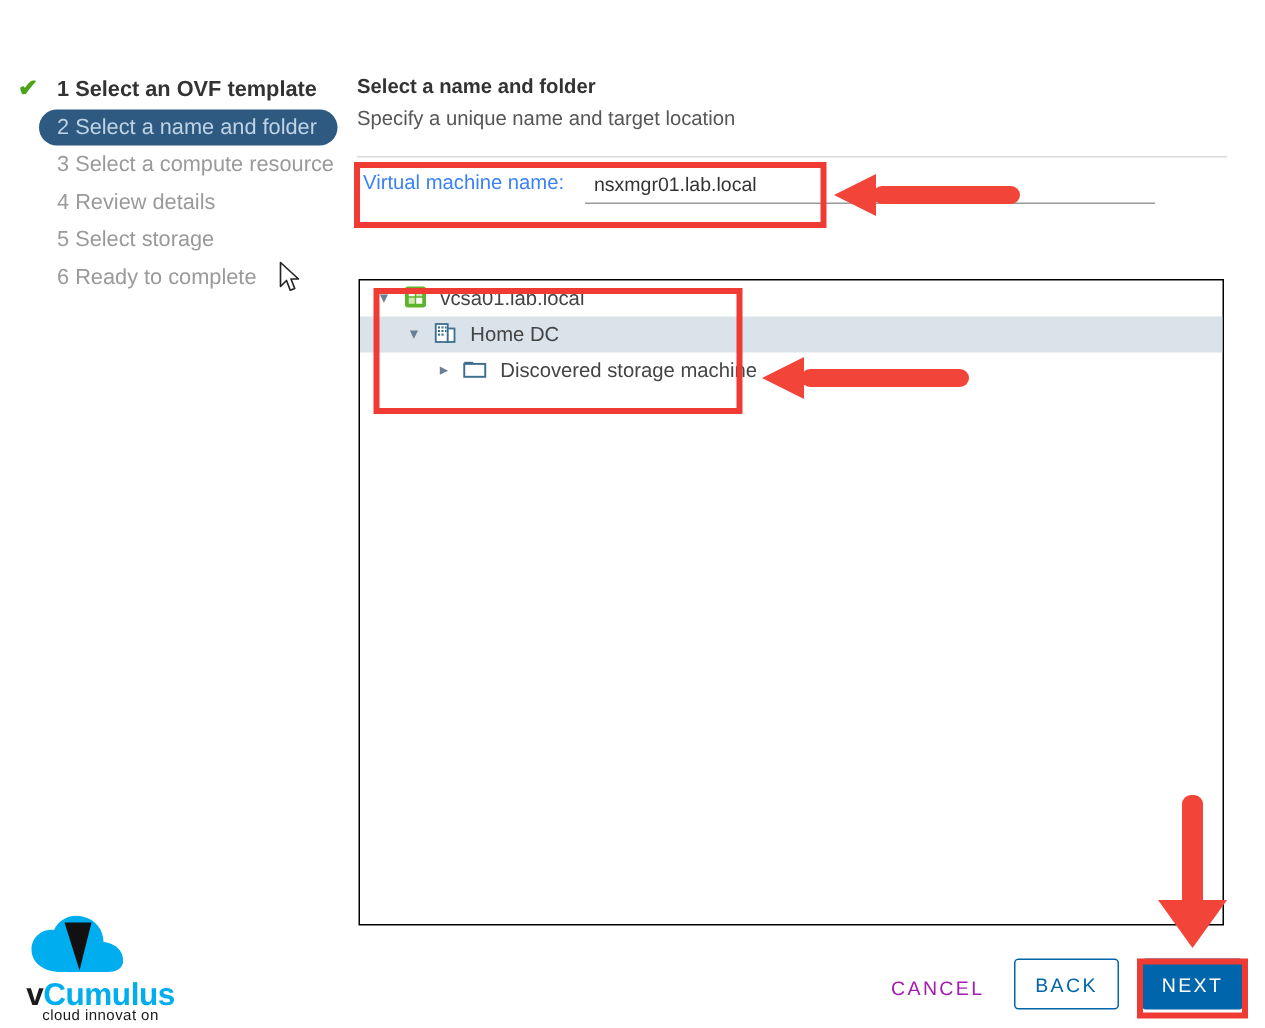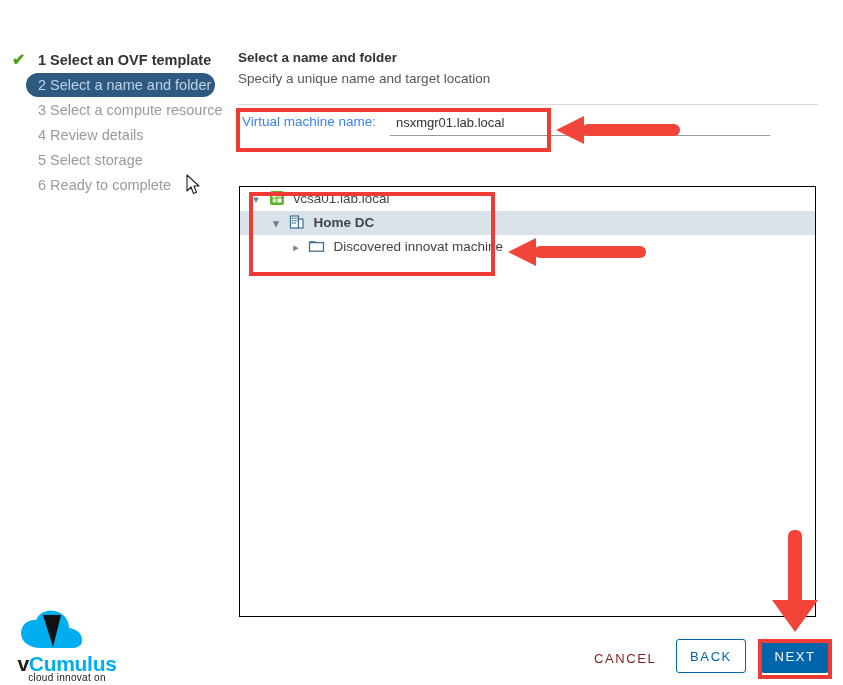--- a/index.html
+++ b/index.html
@@ -56,21 +56,21 @@
   .step.done {
     color: #333333;
     font-weight: bold;
   }
   .step.active {
     color: #bfd3e4;
     background: #2e5a82;
     border-radius: 12px;
     display: inline-block;
     padding-left: 12px;
-    padding-right: 4px;
+    padding-right: 14px;
     margin-left: 26px;
     font-weight: normal;
   }
   .check-icon {
     position: absolute;
     left: 12px; top: 0;
     width: 16px; height: 24px;
     color: #4aa516;
     font-size: 16px;
     line-height: 24px;
@@ -177,21 +177,21 @@
     height: 16px;
     vertical-align: middle;
     margin-right: 4px;
     position: relative;
     top: -1px;
   }
   .tree-label {
     vertical-align: middle;
   }
   .indent-1 { padding-left: 8px; }
-  .indent-2 { padding-left: 28px; font-weight: bold; }
+  .indent-2 { padding-left: 28px; }
   .indent-3 { padding-left: 48px; }
   
   .footer {
     position: absolute;
     left: 0;
     top: 636px;
     width: 843px;
     height: 48px;
   }
   .btn {
@@ -201,21 +201,21 @@
     letter-spacing: 1.6px;
     cursor: pointer;
     box-sizing: border-box;
   }
   .btn-cancel {
     left: 588px; top: 8px;
     height: 30px;
     line-height: 30px;
     border: none;
     background: transparent;
-    color: #7f1d1d;
+    color: #a21caf;
     padding: 0 6px;
   }
   .btn-back {
     left: 676px; top: 3px;
     width: 70px; height: 34px;
     border: 1px solid #0065ab;
     border-radius: 3px;
     background: #ffffff;
     color: #0065ab;
   }
@@ -351,21 +351,21 @@
     </div>
 
     <div class="tree-row indent-3">
       <span class="twisty">▸</span>
       <span class="tree-icon">
         <svg width="18" height="16" viewBox="0 0 18 16">
           <rect x="1.5" y="3.2" width="6" height="2" fill="#3d6e91"></rect>
           <rect x="1.5" y="4.6" width="14" height="8.6" fill="#ffffff" stroke="#3d6e91" stroke-width="1.3"></rect>
         </svg>
       </span>
-      <span class="tree-label">Discovered innovat machine</span>
+      <span class="tree-label">Discovered storage machine</span>
     </div>
 
   </div>
 
   <div class="footer">
     <button class="btn btn-cancel">CANCEL</button>
     <button class="btn btn-next">NEXT</button>
     <button class="btn btn-back">BACK</button>
   </div>
 

